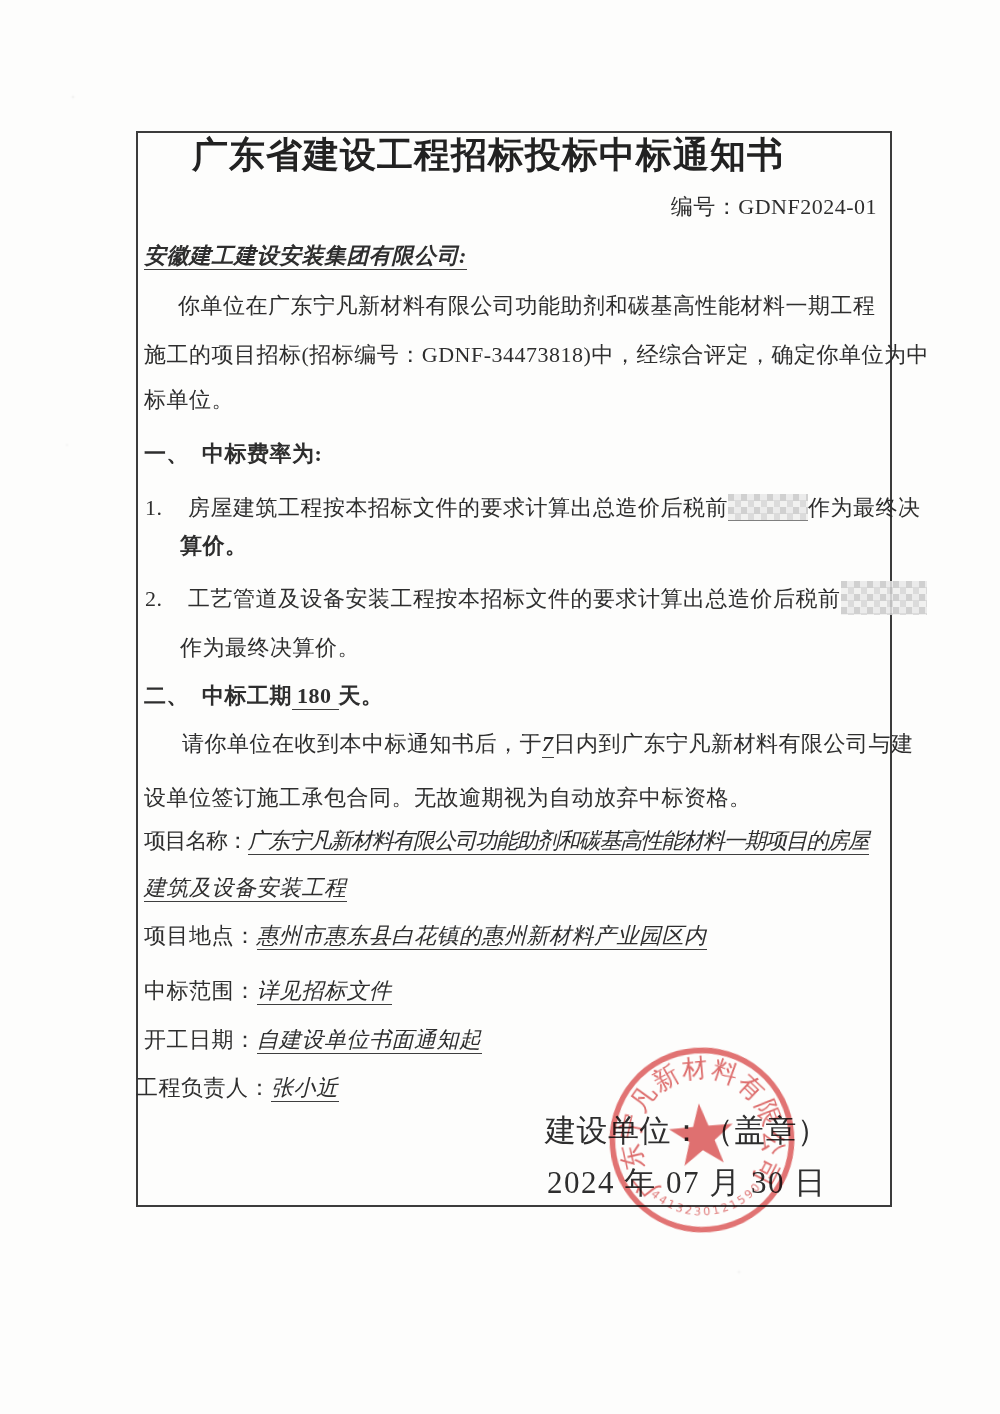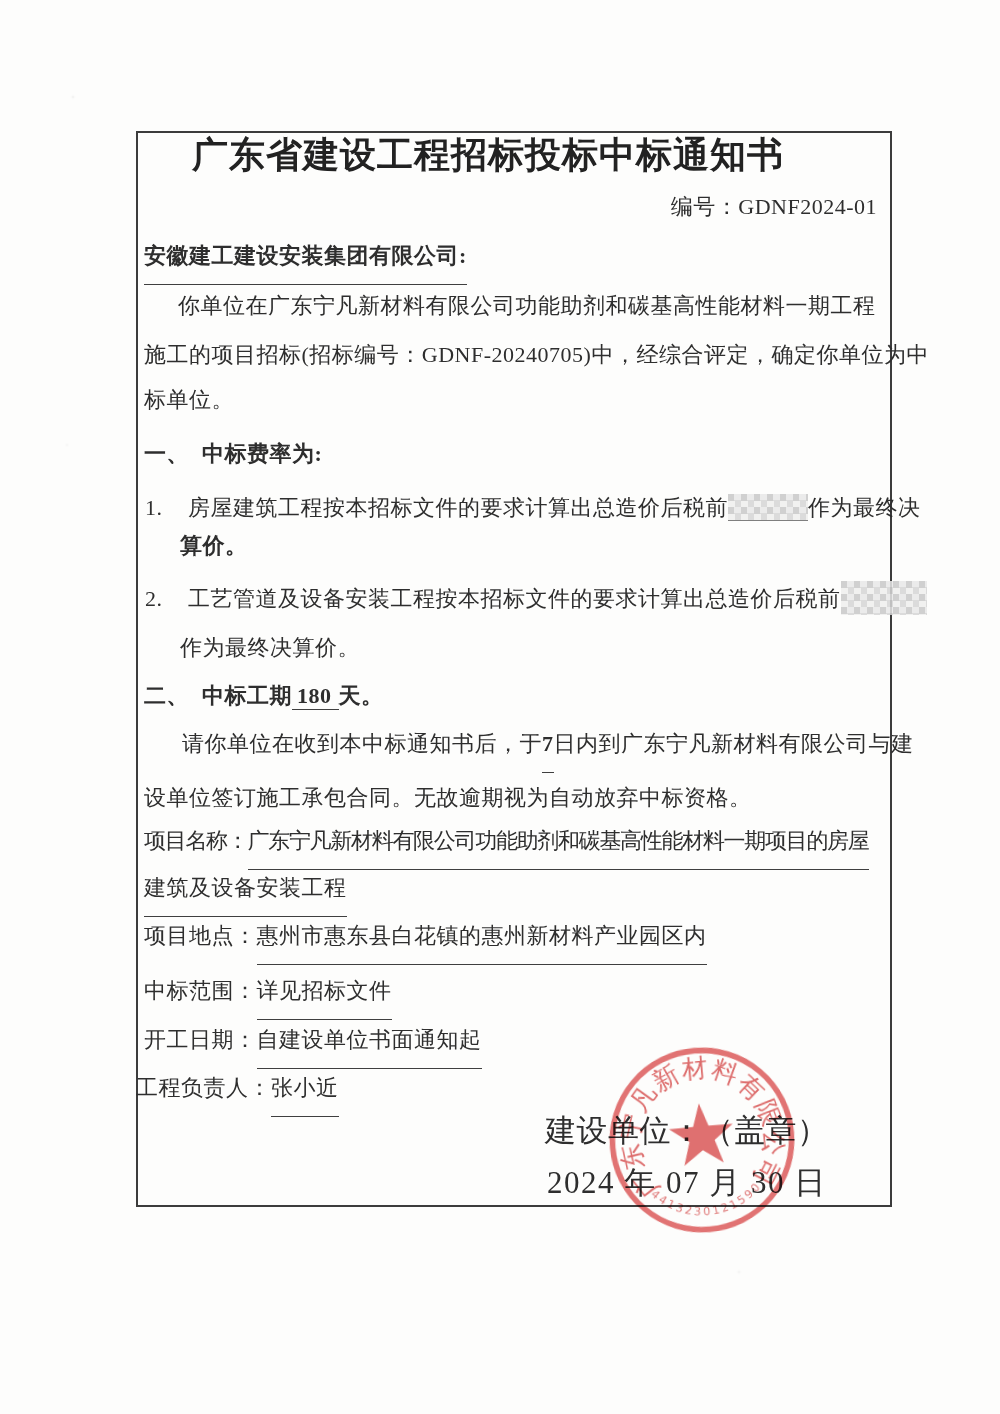--- a/index.html
+++ b/index.html
@@ -23,21 +23,21 @@
     background:transparent;
   }
   .ln { position:absolute; white-space:nowrap; font-size:22px; line-height:30px; letter-spacing:.5px; }
   .bold { font-weight:bold; }
   .title {
     left:136px; top:140px; width:704px; text-align:center;
     font-size:36px; font-weight:bold; letter-spacing:1px; color:#222;
   }
   .docnum { left:136px; top:192px; width:741px; text-align:right; font-size:22px; }
   .recipient { left:144px; top:241px; font-weight:bold; }
-  .u { border-bottom:1.6px solid #3f3f3f; padding-bottom:16px; }
+  .u { border-bottom:1.6px solid #3f3f3f; padding-bottom:1px;font-style:italic; }
   .mk-sec { display:inline-block; width:58px; }
   .mk-item { display:inline-block; width:43px; }
   .indent { padding-left:38px; }
   .redact {
     display:inline-block; vertical-align:-6px;
     background:conic-gradient(from 90deg at 50% 50%, #d6d6d6 25%, #efefef 0 50%, #c9c9c9 0 75%, #e9e9e9 0);
     background-size:13px 13px;
     filter:blur(.7px); opacity:.85;
   }
   .redact.r1 { width:80px; height:27px; border-bottom:1.6px solid #6a6a6a; }
@@ -58,21 +58,21 @@
   <div class="noise"></div>
   <div class="frame"></div>
 
   <div class="ln title">广东省建设工程招标投标中标通知书</div>
 
   <div class="ln docnum"><span>编号：</span><span>GDNF2024-01</span></div>
 
   <div class="ln recipient"><span class="u">安徽建工建设安装集团有限公司:</span></div>
 
   <div class="ln indent" style="left:140px; top:291px;">你单位在广东宁凡新材料有限公司功能助剂和碳基高性能材料一期工程</div>
-  <div class="ln" style="left:144px; top:340px;">施工的项目招标(招标编号：GDNF-20240705)中，经综合评定，确定你单位为中</div>
+  <div class="ln" style="left:144px; top:340px;">施工的项目招标(招标编号：GDNF-34473818)中，经综合评定，确定你单位为中</div>
   <div class="ln" style="left:144px; top:385px;">标单位。</div>
 
   <div class="ln bold" style="left:144px; top:439px;"><span class="mk-sec">一、</span><span>中标费率为:</span></div>
 
   <div class="ln" style="left:145px; top:485px;margin-top:8px;"><span class="mk-item">1.</span><span>房屋建筑工程按本招标文件的要求计算出总造价后税前</span><span class="redact r1"></span><span>作为最终决</span></div>
   <div class="ln" style="left:180px; top:531px;font-weight:bold;">算价。</div>
 
   <div class="ln" style="left:145px; top:581px;"><span class="mk-item">2.</span><span>工艺管道及设备安装工程按本招标文件的要求计算出总造价后税前</span><span class="redact r2"></span></div>
   <div class="ln" style="left:180px; top:633px;">作为最终决算价。</div>
 

